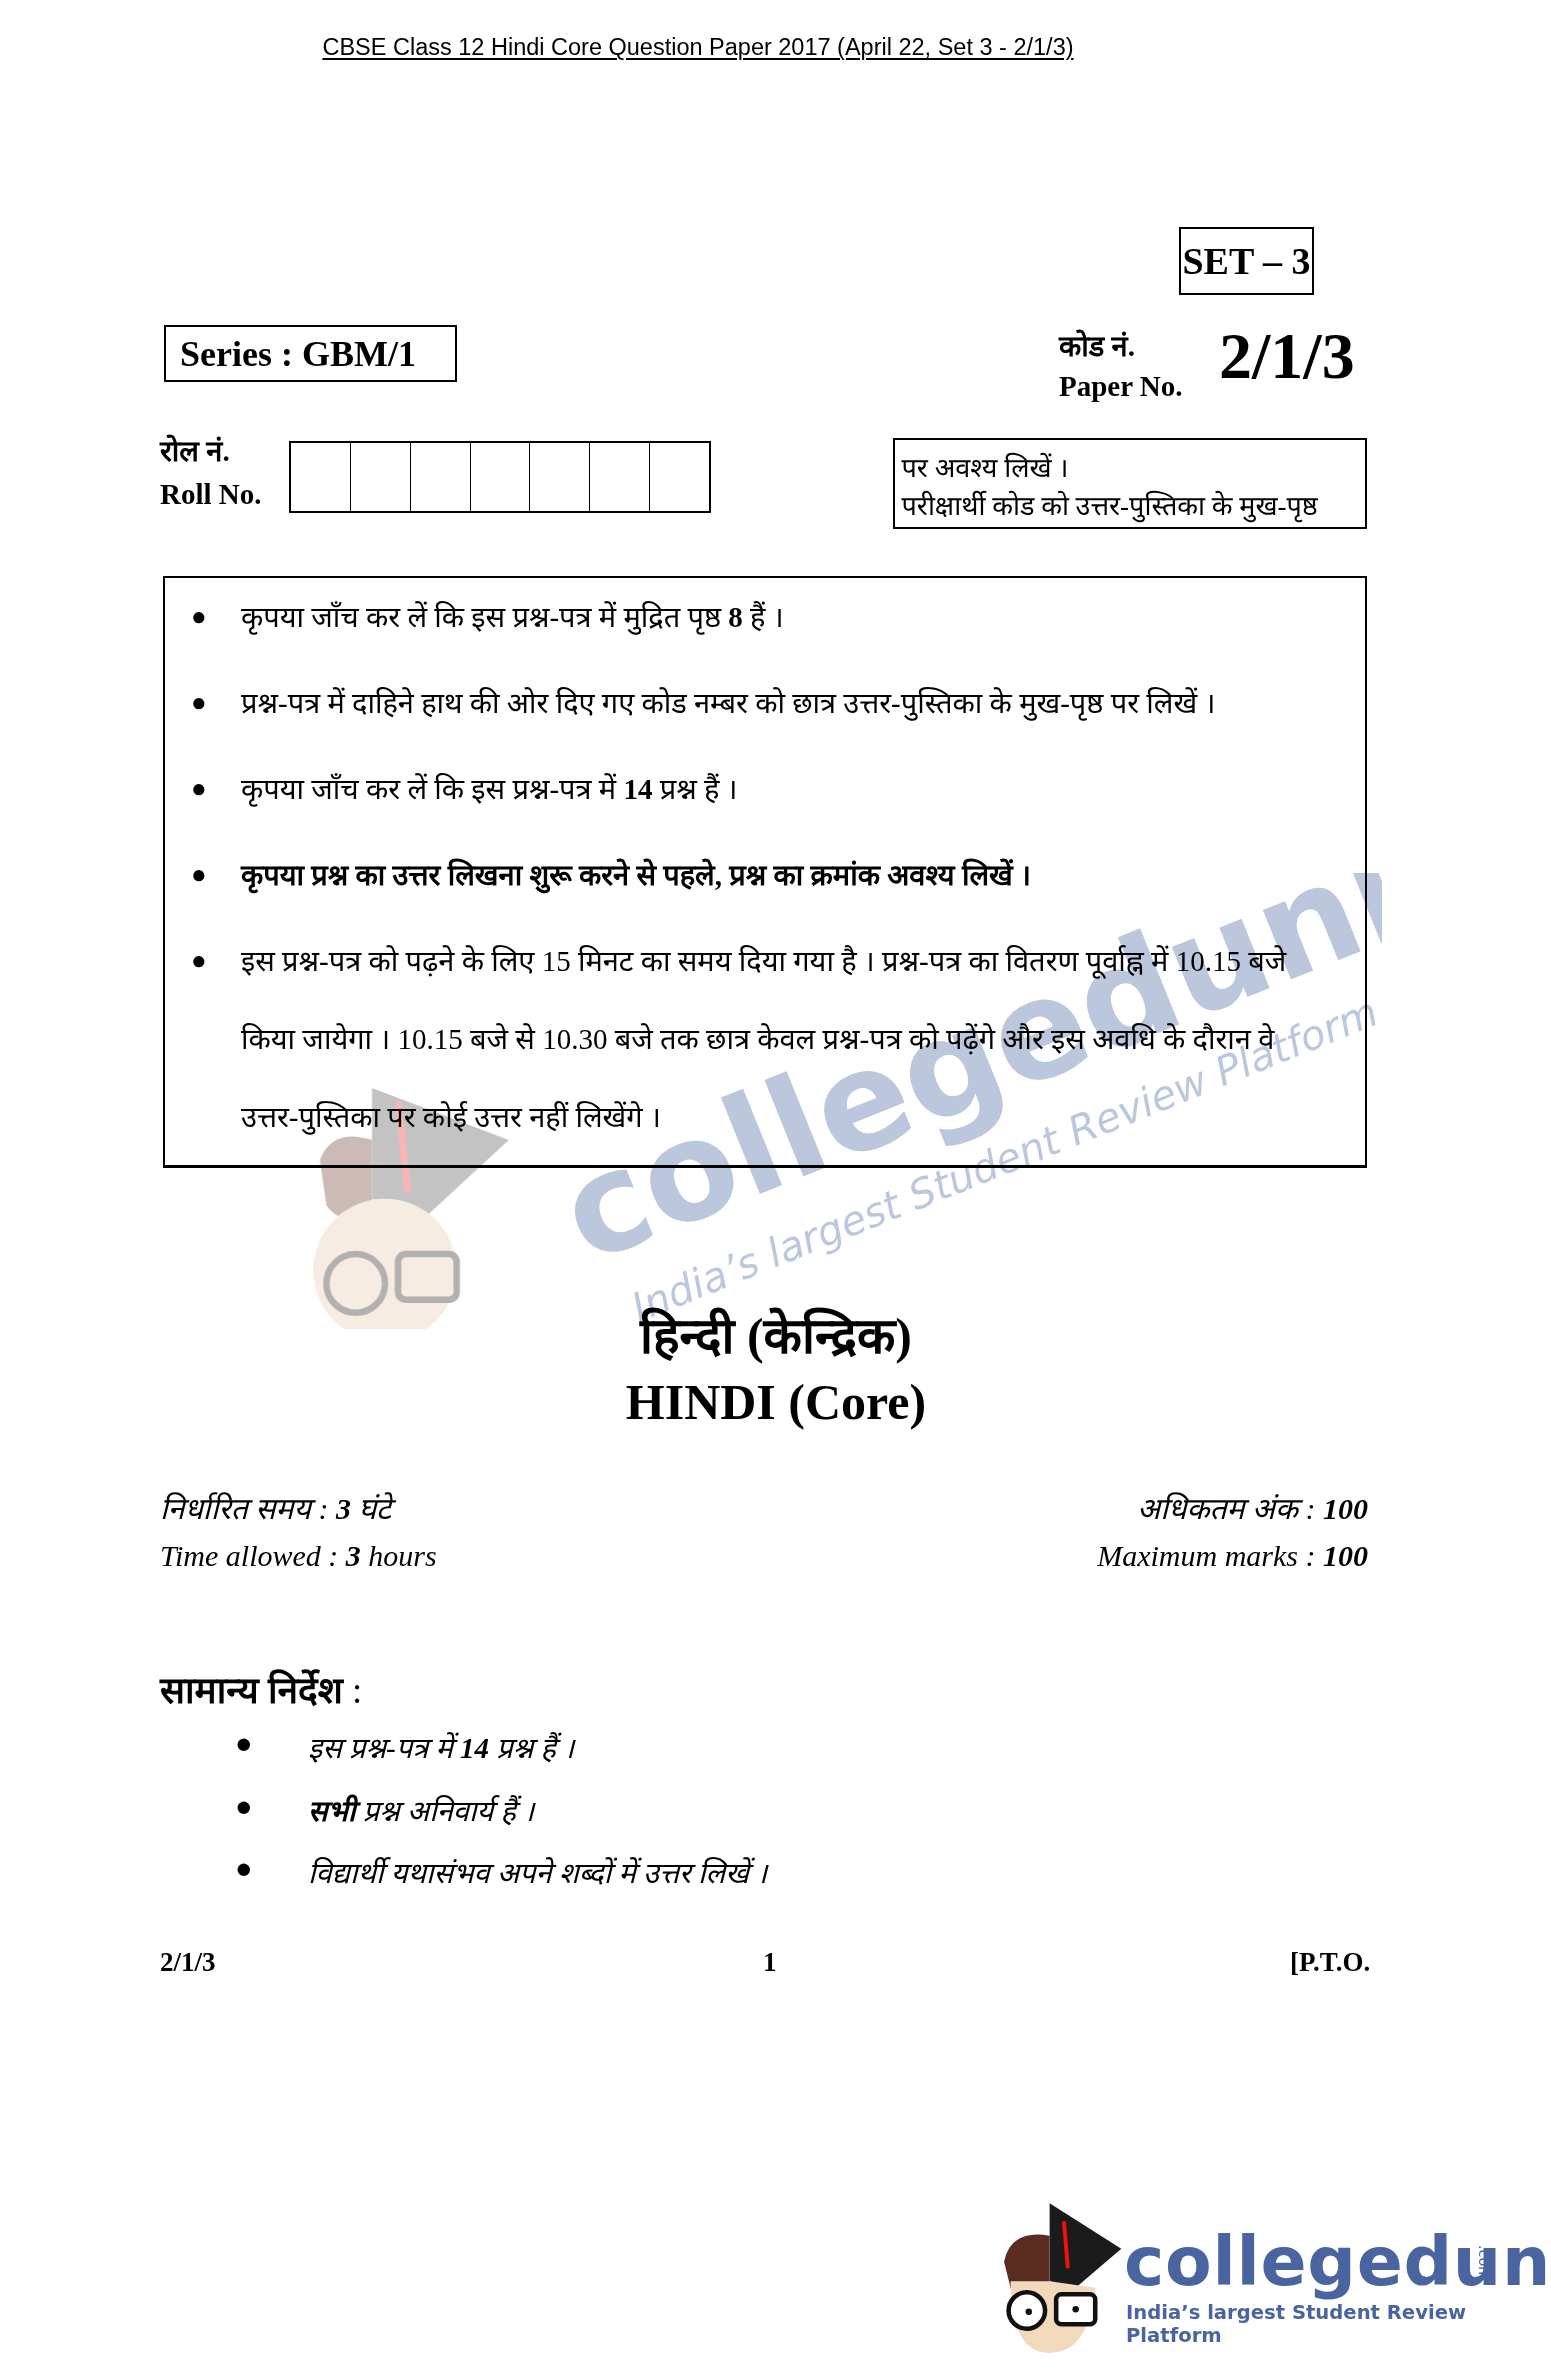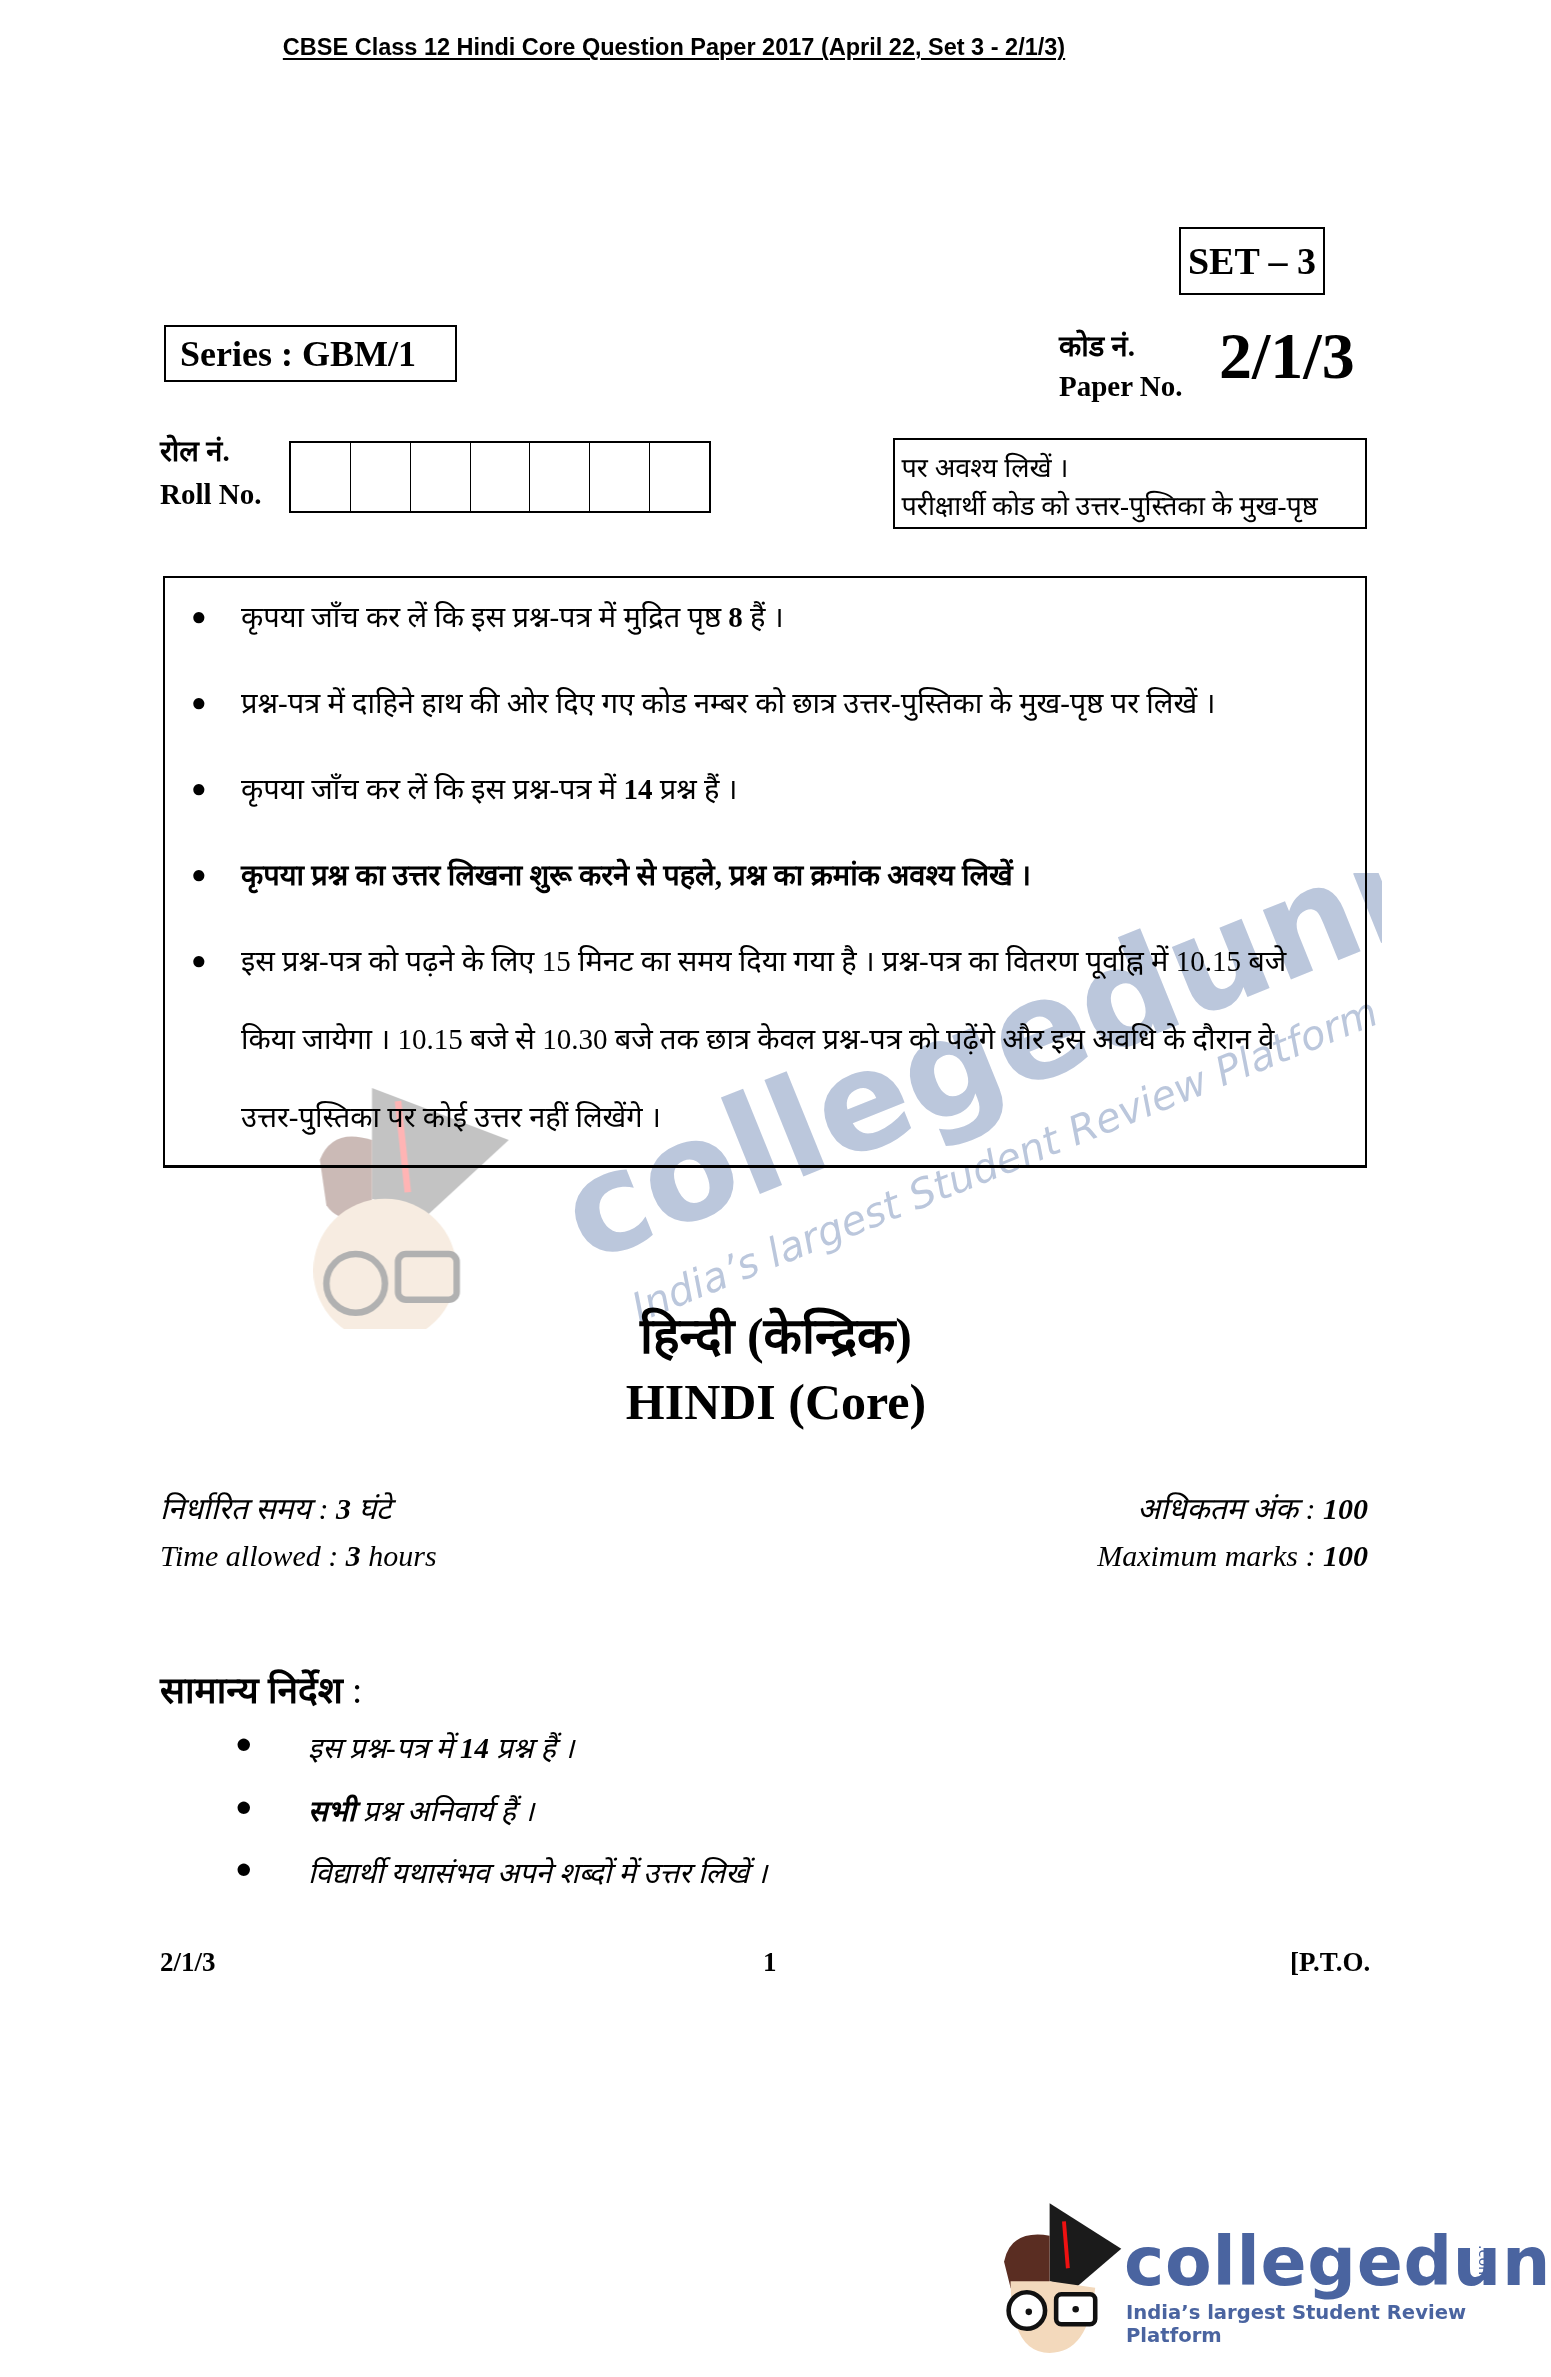--- a/index.html
+++ b/index.html
@@ -5,26 +5,26 @@
   html, body { margin: 0; padding: 0; background: #ffffff; }
   body {
     width: 1552px; height: 2377px; position: relative; overflow: hidden;
     font-family: "Liberation Serif", "DejaVu Serif", serif; color: #000;
   }
   .abs { position: absolute; }
 
   .top-title {
     left: 0; width: 1348px; top: 34px; text-align: center;
     font-family: "Liberation Sans", "DejaVu Sans", sans-serif;
-    font-weight: bold; font-size: 23.5px; text-decoration: underline;
-    text-decoration-thickness: 2px; text-underline-offset: 3.3px;
+    font-weight: normal; font-size: 23.5px; text-decoration: underline;
+    text-decoration-thickness: 2px; text-underline-offset: 3.3px; padding-left: 24px;
   }
 
   .set-box {
-    left: 1179px; top: 227px; width: 146px; height: 68px;
+    left: 1179px; top: 227px; width: 135px; height: 68px;
     border: 2px solid #000; box-sizing: border-box;
     display: flex; align-items: center; justify-content: center;
     font-weight: bold; font-size: 38px;
   }
 
   .series-box {
     left: 164px; top: 325px; width: 293px; height: 57px;
     border: 2px solid #000; box-sizing: border-box;
     display: flex; align-items: center; padding-left: 14px;
     font-weight: bold; font-size: 36px;

